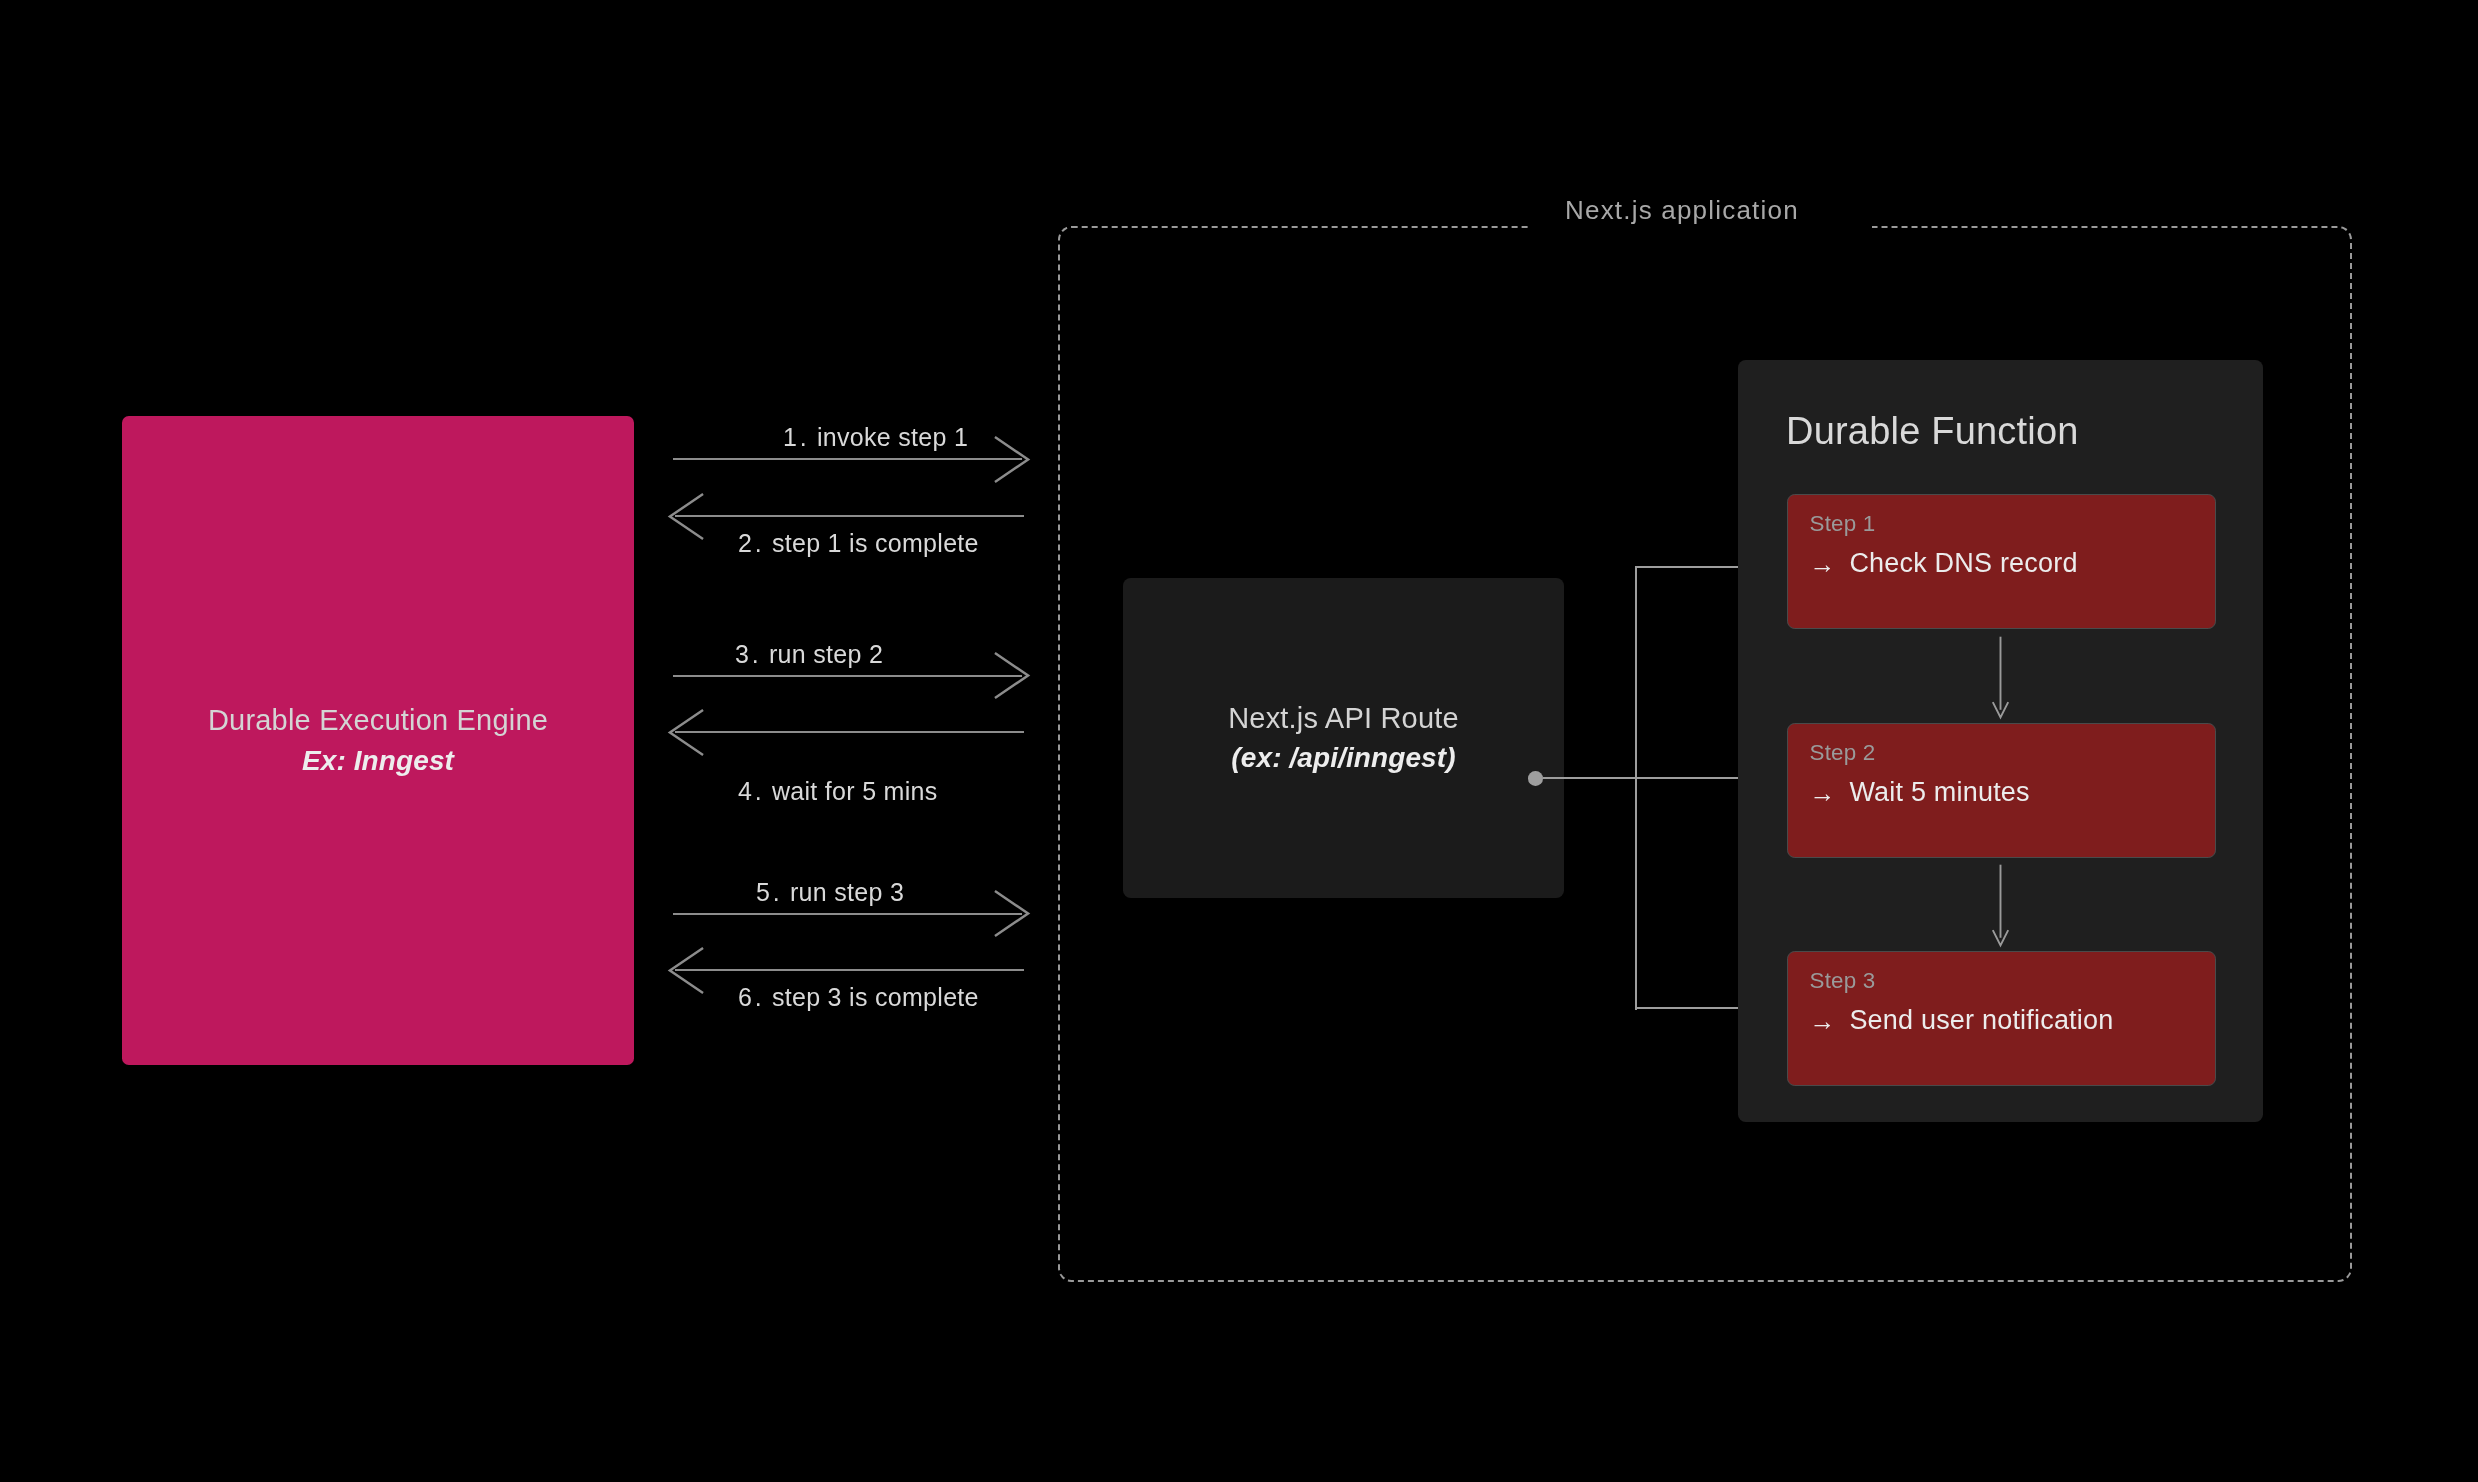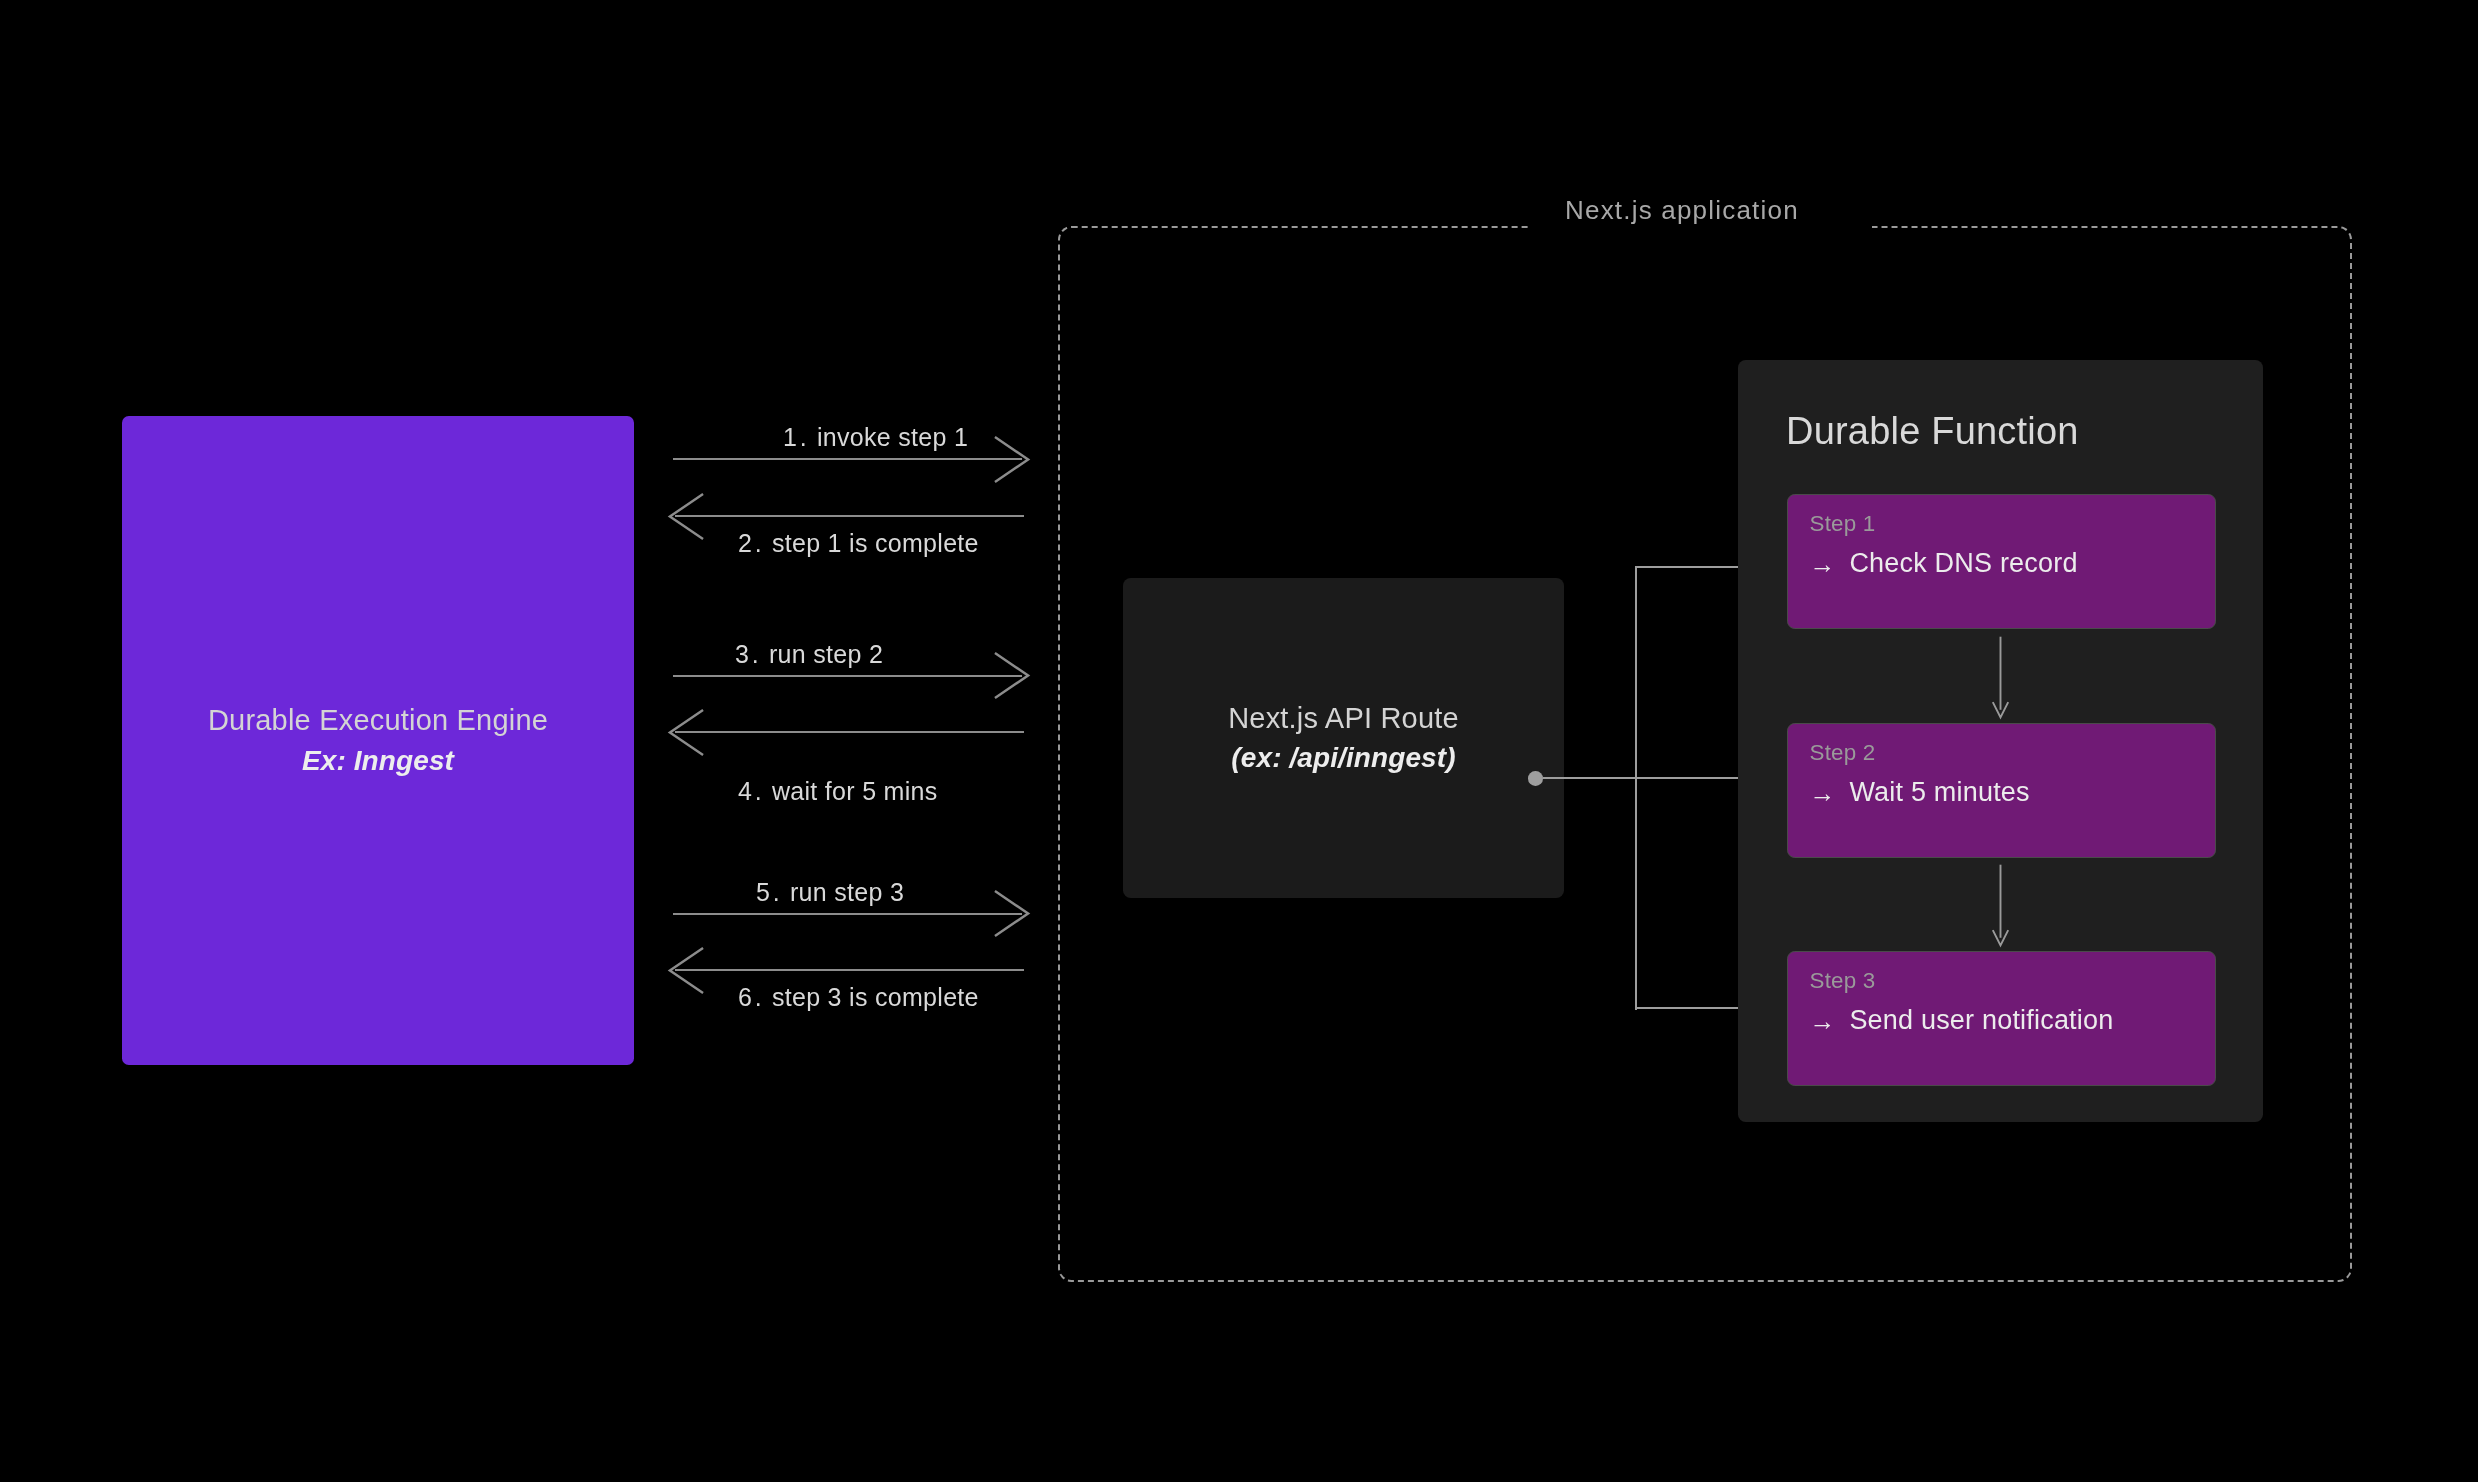--- a/index.html
+++ b/index.html
@@ -19,21 +19,21 @@
     overflow: hidden;
   }
   .abs { position: absolute; }
 
   
   #engine-box {
     left: 122px;
     top: 416px;
     width: 512px;
     height: 649px;
-    background: #6d28d9;
+    background: #be185d;
     border-radius: 6.8px;
     display: flex;
     flex-direction: column;
     align-items: center;
     justify-content: center;
     gap: 8.8px;
   }
   #engine-title {
     font-size: 29px;
     color: #d4d4d4;
@@ -145,21 +145,21 @@
     font-size: 38px;
     color: #d9d9d9;
     letter-spacing: 0.2px;
     white-space: nowrap;
   }
 
   .step-box {
     left: 1787px;
     width: 429px;
     height: 135px;
-    background: #701a75;
+    background: #7f1d1d;
     border: 1px solid #4a4a4a;
     border-radius: 7.8px;
     box-sizing: border-box;
     padding: 15.6px 0 0 21.5px;
   }
   .step-kicker {
     font-size: 22.4px;
     color: #9a9a9a;
     letter-spacing: 0.2px;
   }

